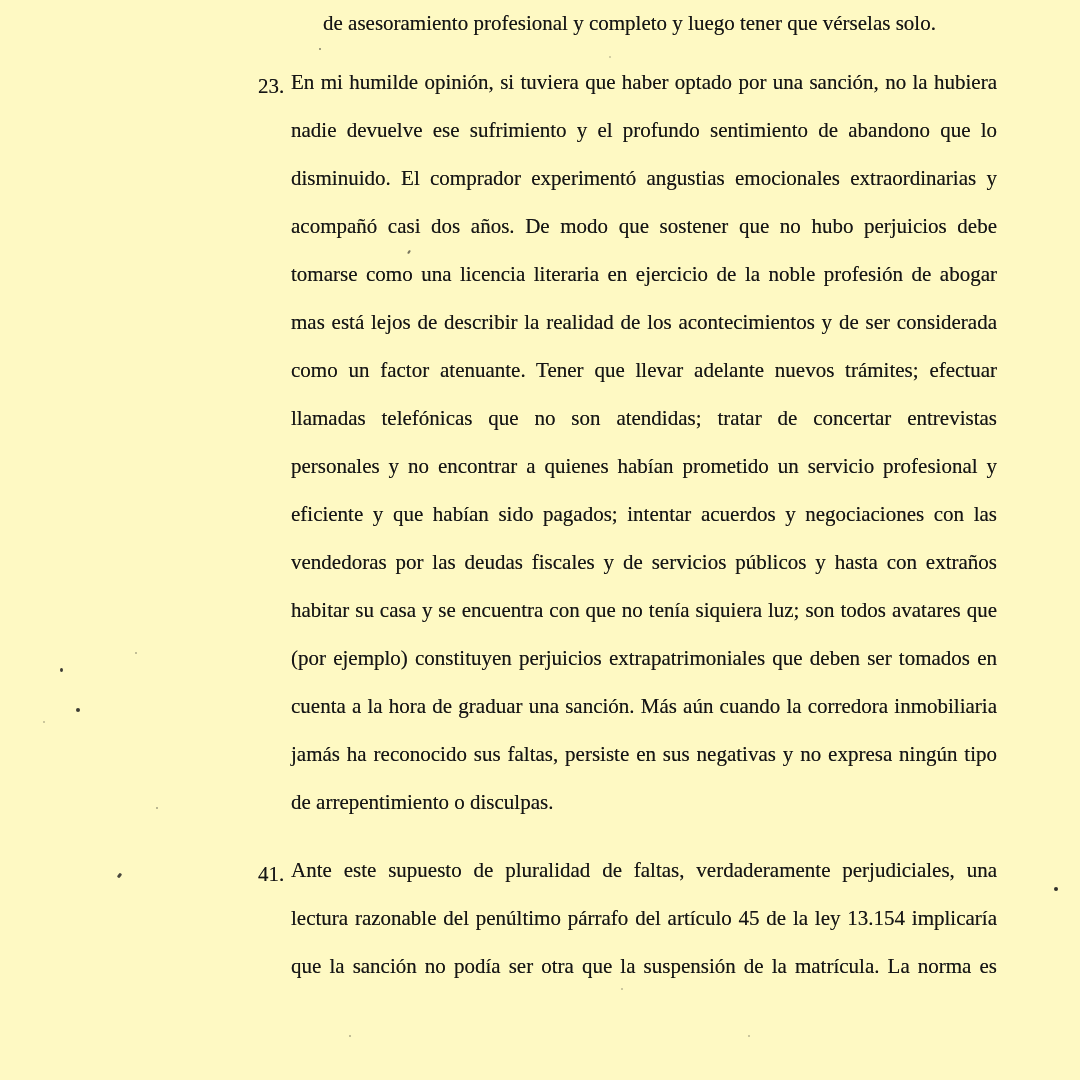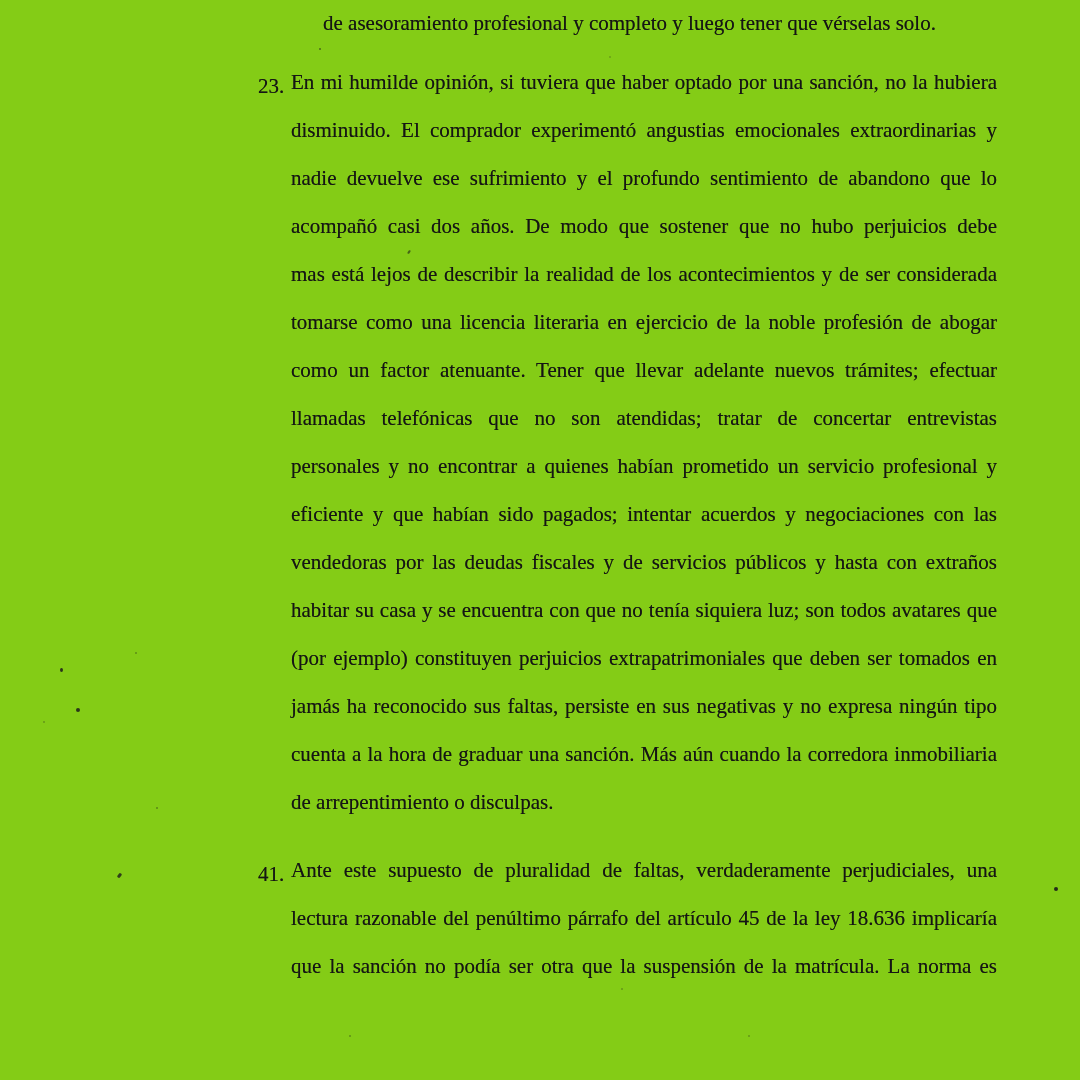--- a/index.html
+++ b/index.html
@@ -10,21 +10,21 @@
   body {
     width: 1080px;
     height: 1080px;
     overflow: hidden;
     font-family: "Liberation Serif", "DejaVu Serif", serif;
   }
   .page {
     position: relative;
     width: 1080px;
     height: 1080px;
-    background: #84cc16;
+    background: #fef9c3;
     color: #151515;
   }
   .text-block {
     position: absolute;
     left: 291px;
     top: -1px;
     width: 706px;
     font-size: 21px;
     line-height: 48px;
     color: #151515;
@@ -69,41 +69,41 @@
 
 <div class="page">
 
   <div class="text-block">
 
     <div class="line intro last">de asesoramiento profesional y completo y luego tener que vérselas solo.</div>
 
     <section class="item item-23">
       <span class="num">23.</span>
       <div class="line">En mi humilde opinión, si tuviera que haber optado por una sanción, no la hubiera</div>
+      <div class="line">nadie devuelve ese sufrimiento y el profundo sentimiento de abandono que lo</div>
       <div class="line">disminuido. El comprador experimentó angustias emocionales extraordinarias y</div>
-      <div class="line">nadie devuelve ese sufrimiento y el profundo sentimiento de abandono que lo</div>
       <div class="line">acompañó casi dos años. De modo que sostener que no hubo perjuicios debe</div>
+      <div class="line">tomarse como una licencia literaria en ejercicio de la noble profesión de abogar</div>
       <div class="line">mas está lejos de describir la realidad de los acontecimientos y de ser considerada</div>
-      <div class="line">tomarse como una licencia literaria en ejercicio de la noble profesión de abogar</div>
       <div class="line">como un factor atenuante. Tener que llevar adelante nuevos trámites; efectuar</div>
       <div class="line">llamadas telefónicas que no son atendidas; tratar de concertar entrevistas</div>
       <div class="line">personales y no encontrar a quienes habían prometido un servicio profesional y</div>
       <div class="line">eficiente y que habían sido pagados; intentar acuerdos y negociaciones con las</div>
       <div class="line">vendedoras por las deudas fiscales y de servicios públicos y hasta con extraños</div>
       <div class="line">habitar su casa y se encuentra con que no tenía siquiera luz; son todos avatares que</div>
       <div class="line">(por ejemplo) constituyen perjuicios extrapatrimoniales que deben ser tomados en</div>
+      <div class="line">cuenta a la hora de graduar una sanción. Más aún cuando la corredora inmobiliaria</div>
       <div class="line">jamás ha reconocido sus faltas, persiste en sus negativas y no expresa ningún tipo</div>
-      <div class="line">cuenta a la hora de graduar una sanción. Más aún cuando la corredora inmobiliaria</div>
       <div class="line last">de arrepentimiento o disculpas.</div>
     </section>
 
     <section class="item item-24">
       <span class="num">41.</span>
       <div class="line">Ante este supuesto de pluralidad de faltas, verdaderamente perjudiciales, una</div>
-      <div class="line">lectura razonable del penúltimo párrafo del artículo 45 de la ley 18.636 implicaría</div>
+      <div class="line">lectura razonable del penúltimo párrafo del artículo 45 de la ley 13.154 implicaría</div>
       <div class="line">que la sanción no podía ser otra que la suspensión de la matrícula. La norma es</div>
     </section>
 
   </div>
 
   <i class="speck" style="left:319px;top:48px;width:2px;height:2px;opacity:.55"></i>
   <i class="speck" style="left:609px;top:56px;width:2px;height:2px;opacity:.25"></i>
   <i class="speck slash" style="left:408px;top:250px;width:2px;height:4px;opacity:.6"></i>
   <i class="speck" style="left:135px;top:652px;width:2px;height:2px;opacity:.35"></i>
   <i class="speck" style="left:60px;top:668px;width:3px;height:4px;opacity:.85"></i>

